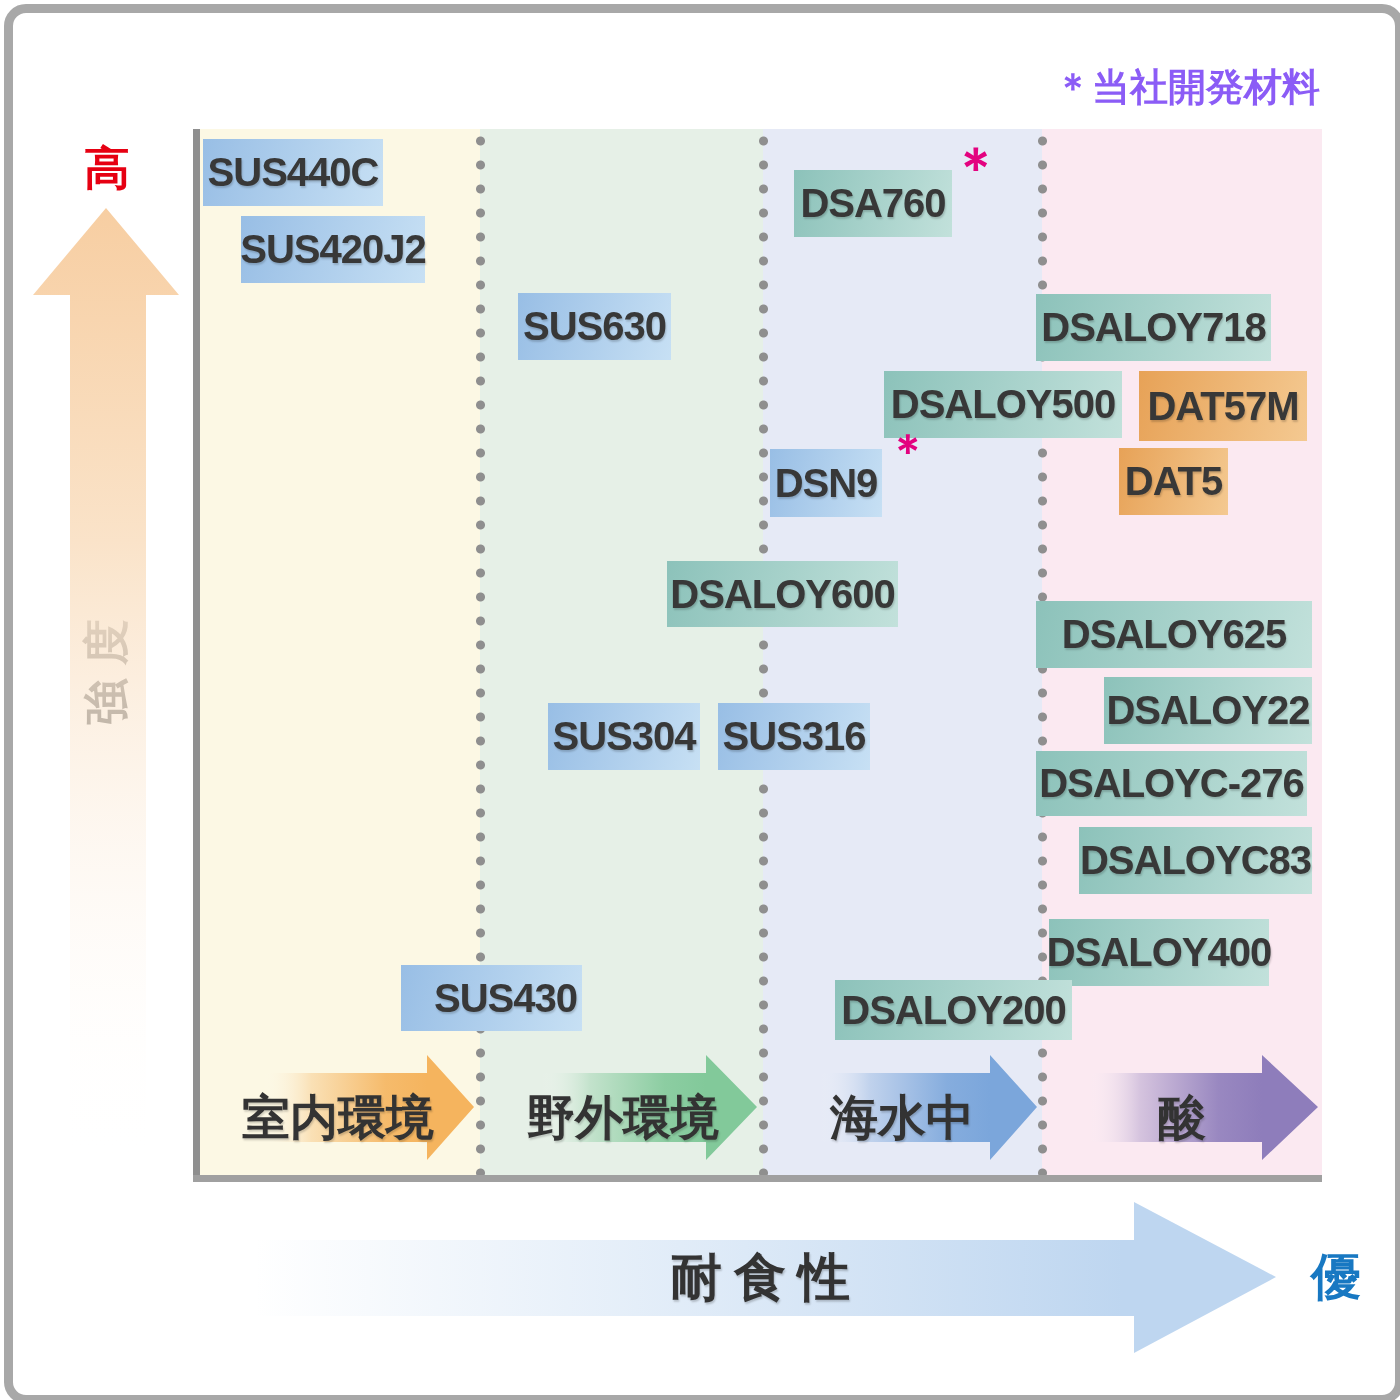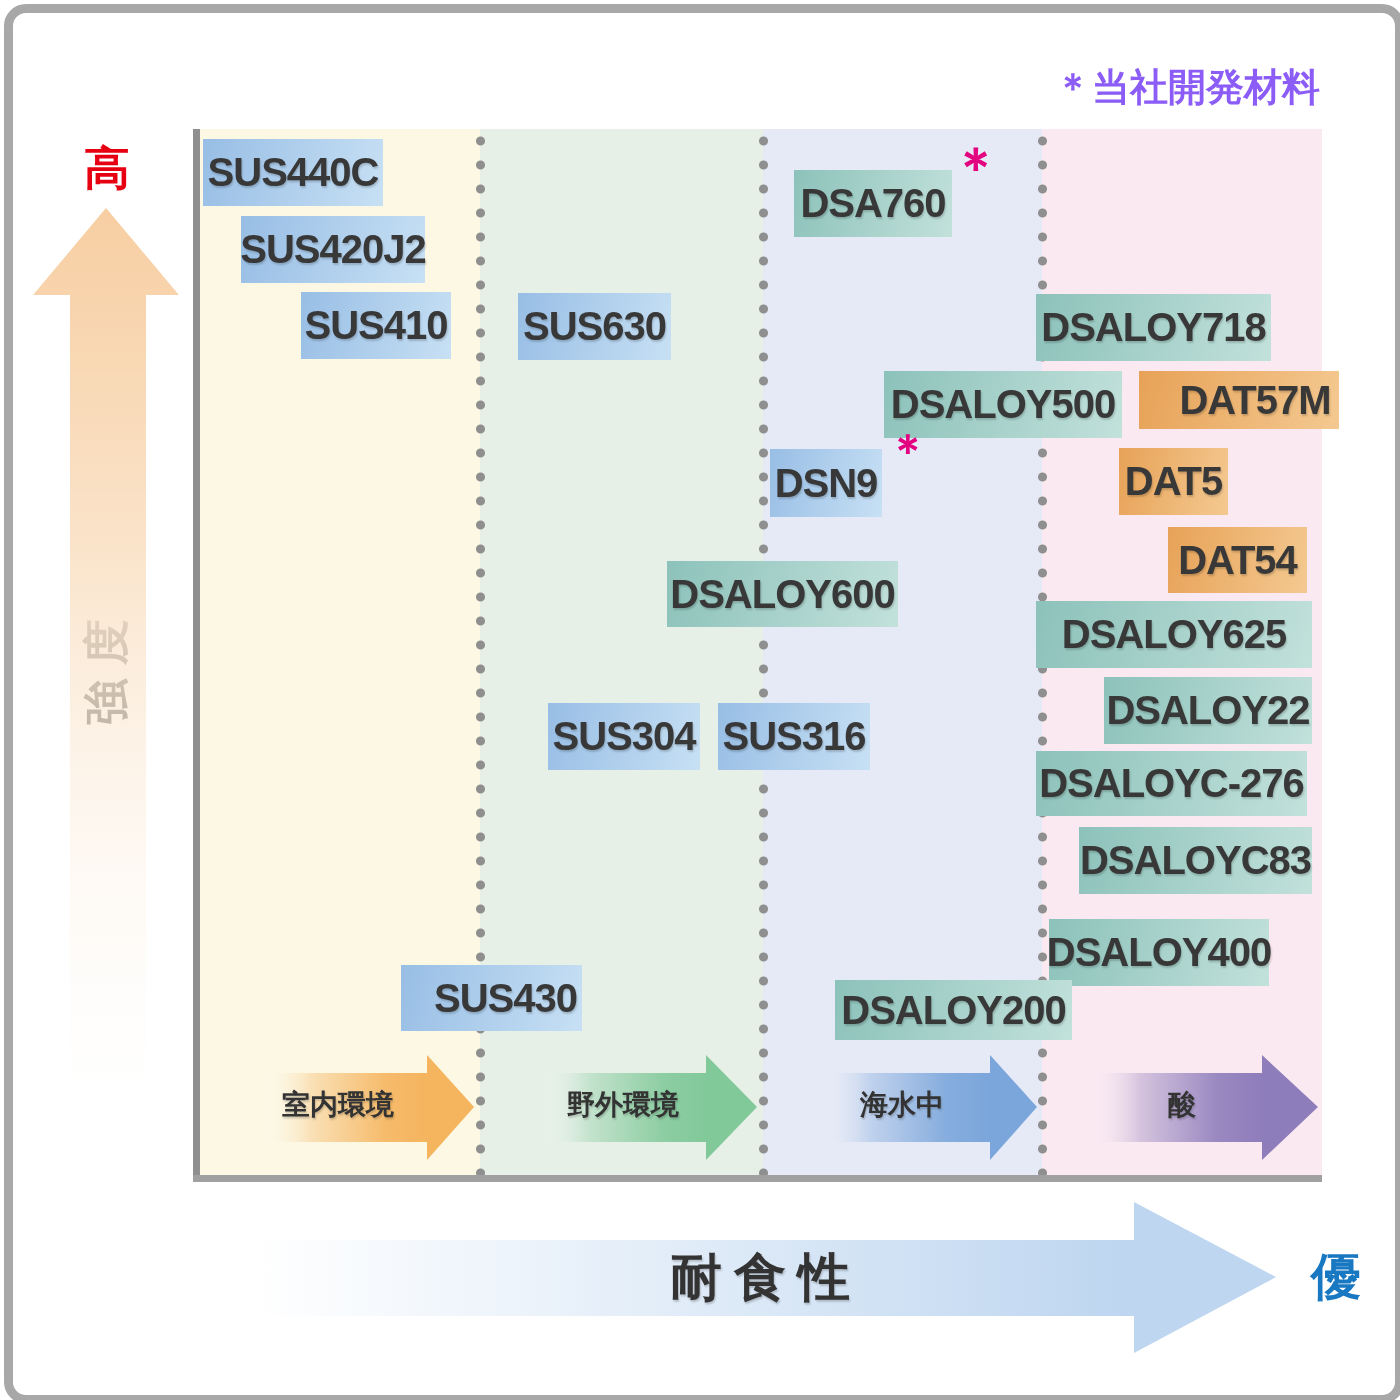--- a/index.html
+++ b/index.html
@@ -28,21 +28,21 @@
   
   .m{position:absolute;display:flex;align-items:center;justify-content:center;
      font-weight:bold;font-size:40px;color:#383838;letter-spacing:-1px;white-space:nowrap;
      text-shadow:1px 2px 2px rgba(0,0,0,0.18);}
   .m.sus{background:linear-gradient(105deg,#98BEE5,#C7E0F4);}
   .m.dsaloy{background:linear-gradient(105deg,#8CC2BA,#C2E1DB);}
   .m.dat{background:linear-gradient(105deg,#E7A257,#F4C991);}
   .aster{position:absolute;font-weight:bold;color:#E3027F;line-height:1;}
   
   .zlabel{position:absolute;top:1086px;width:300px;margin-left:-150px;text-align:center;
-          font-size:28px;font-weight:bold;color:#333333;white-space:nowrap;
+          font-size:48px;font-weight:bold;color:#333333;white-space:nowrap;
           text-shadow:1px 2px 2px rgba(0,0,0,0.18);}
   
   .corr-label{position:absolute;left:560px;top:1243px;width:400px;text-align:center;
           font-size:52px;font-weight:bold;color:#333;letter-spacing:12px;text-indent:12px;
           text-shadow:1px 2px 2px rgba(0,0,0,0.2);}
   .exc-label{position:absolute;left:1296px;top:1244px;width:80px;text-align:center;
           font-size:50px;font-weight:bold;color:#1878C2;}
   svg.deco{position:absolute;left:0;top:0;pointer-events:none;}
 </style>
 </head>
@@ -114,31 +114,29 @@
       <polygon fill="url(#gH)" points="255,1240 1134,1240 1134,1202 1276,1277 1134,1353 1134,1316 255,1316"></polygon>
     </svg>
 
   <div id="overlay" style="position: absolute; left: 0px; top: 0px; width: 1400px; height: 1400px; pointer-events: none;">
       <div class="zlabel" style="left: 338px;">室内環境</div>
       <div class="zlabel" style="left: 623px;">野外環境</div>
       <div class="zlabel" style="left: 902px;">海水中</div>
       <div class="zlabel" style="left: 1182px;">酸</div>
       <div class="m sus" style="left: 203px; top: 139px; width: 180px; height: 67px;">SUS440C</div>
       <div class="m sus" style="left: 241px; top: 216px; width: 184px; height: 67px;">SUS420J2</div>
-      <div class="m sus" style="left: 301px; top: 292px; width: 150px; height: 67px;">SUS410</div>
       <div class="m sus" style="left: 518px; top: 293px; width: 153px; height: 67px;">SUS630</div>
       <div class="m dsaloy" style="left: 794px; top: 170px; width: 158px; height: 67px;">DSA760</div>
       <div class="aster" style="left: 950px; top: 140px; font-size: 52px; color: rgb(227, 2, 127);">＊</div>
       <div class="m dsaloy" style="left: 1036px; top: 294px; width: 235px; height: 67px;">DSALOY718</div>
       <div class="m dsaloy" style="left: 884px; top: 371px; width: 238px; height: 67px;">DSALOY500</div>
-      <div class="m dat" style="left: 1139px; top: 371px; width: 168px; height: 58px; padding-left: 32px;">DAT57M</div>
+      <div class="m dat" style="left: 1139px; top: 371px; width: 168px; height: 70px;">DAT57M</div>
       <div class="m sus" style="left: 770px; top: 449px; width: 112px; height: 68px;">DSN9</div>
       <div class="aster" style="left: 886px; top: 428px; font-size: 44px; color: rgb(227, 2, 127);">＊</div>
       <div class="m dat" style="left: 1119px; top: 448px; width: 109px; height: 67px;">DAT5</div>
-      <div class="m dat" style="left: 1168px; top: 527px; width: 139px; height: 66px;">DAT54</div>
       <div class="m dsaloy" style="left: 667px; top: 561px; width: 231px; height: 66px;">DSALOY600</div>
       <div class="m dsaloy" style="left: 1036px; top: 601px; width: 276px; height: 67px;">DSALOY625</div>
       <div class="m dsaloy" style="left: 1104px; top: 677px; width: 208px; height: 67px;">DSALOY22</div>
       <div class="m sus" style="left: 548px; top: 703px; width: 152px; height: 67px;">SUS304</div>
       <div class="m sus" style="left: 718px; top: 703px; width: 152px; height: 67px;">SUS316</div>
       <div class="m dsaloy" style="left: 1036px; top: 751px; width: 271px; height: 65px;">DSALOYC-276</div>
       <div class="m dsaloy" style="left: 1079px; top: 827px; width: 233px; height: 67px;">DSALOYC83</div>
       <div class="m dsaloy" style="left: 1049px; top: 901px; width: 220px; height: 67px; margin-top: 18px;">DSALOY400</div>
       <div class="m sus" style="left: 401px; top: 965px; width: 153px; height: 66px; padding-left: 28px;">SUS430</div>
       <div class="m dsaloy" style="left: 835px; top: 980px; width: 237px; height: 60px;">DSALOY200</div>

